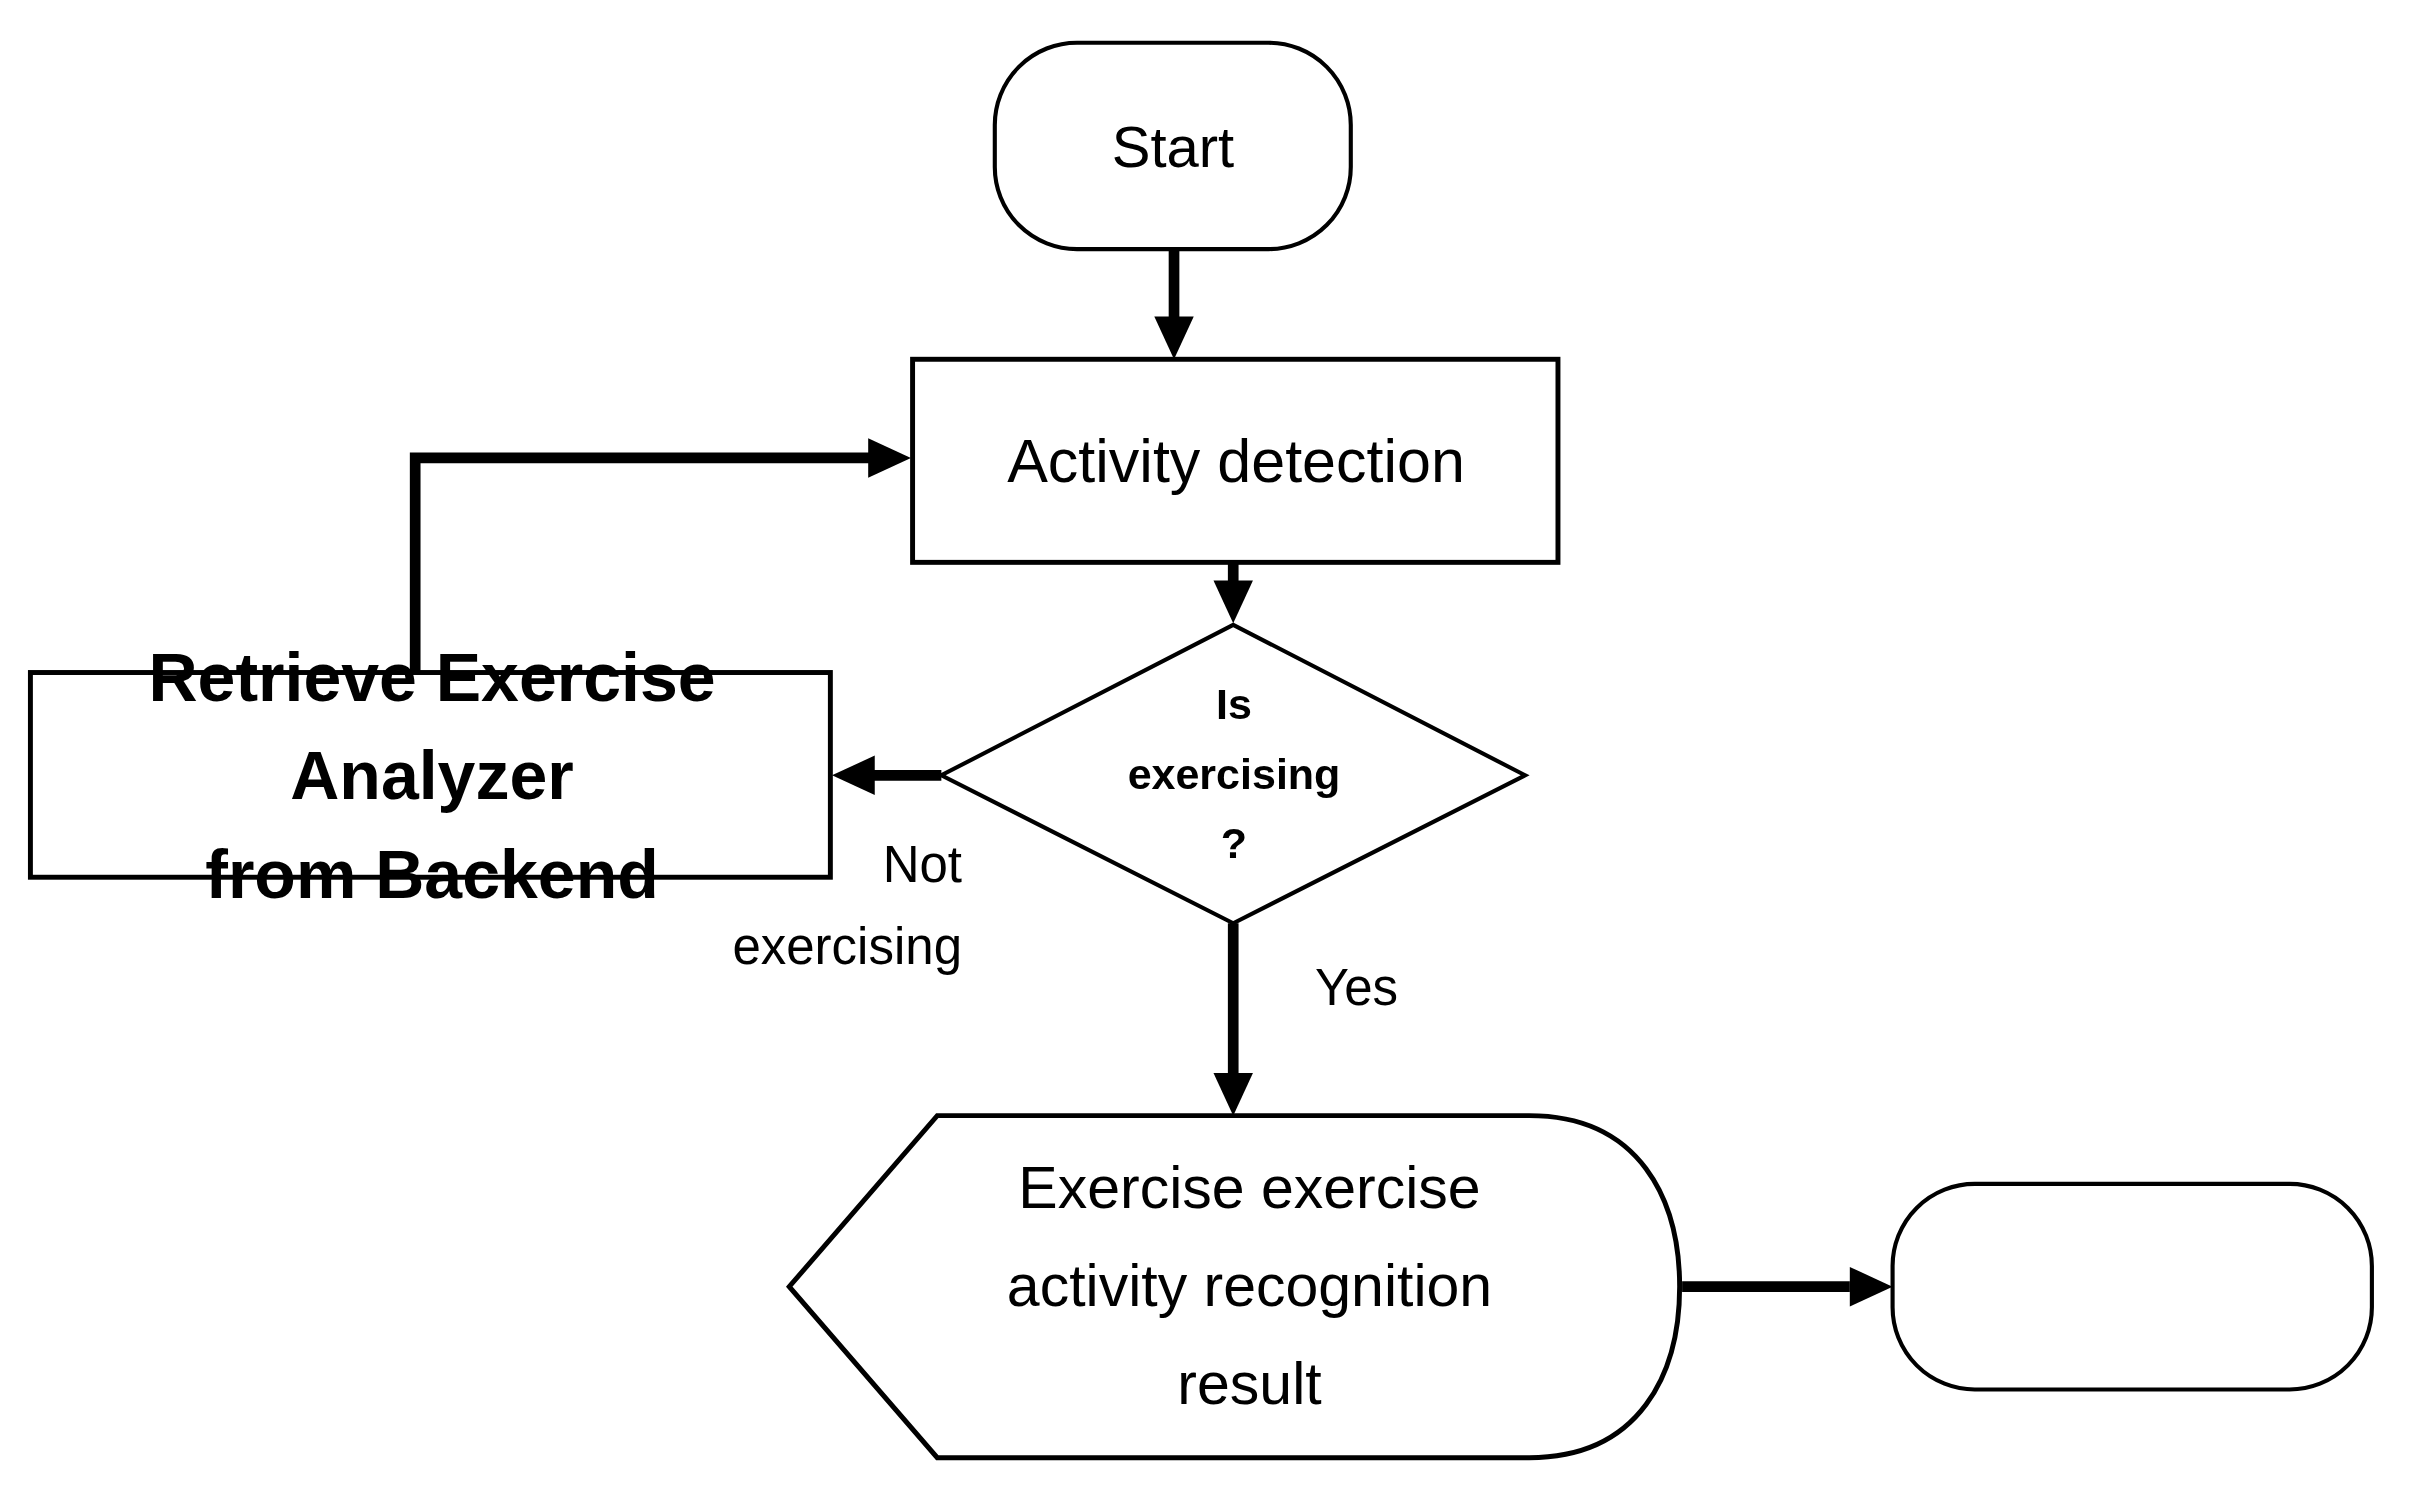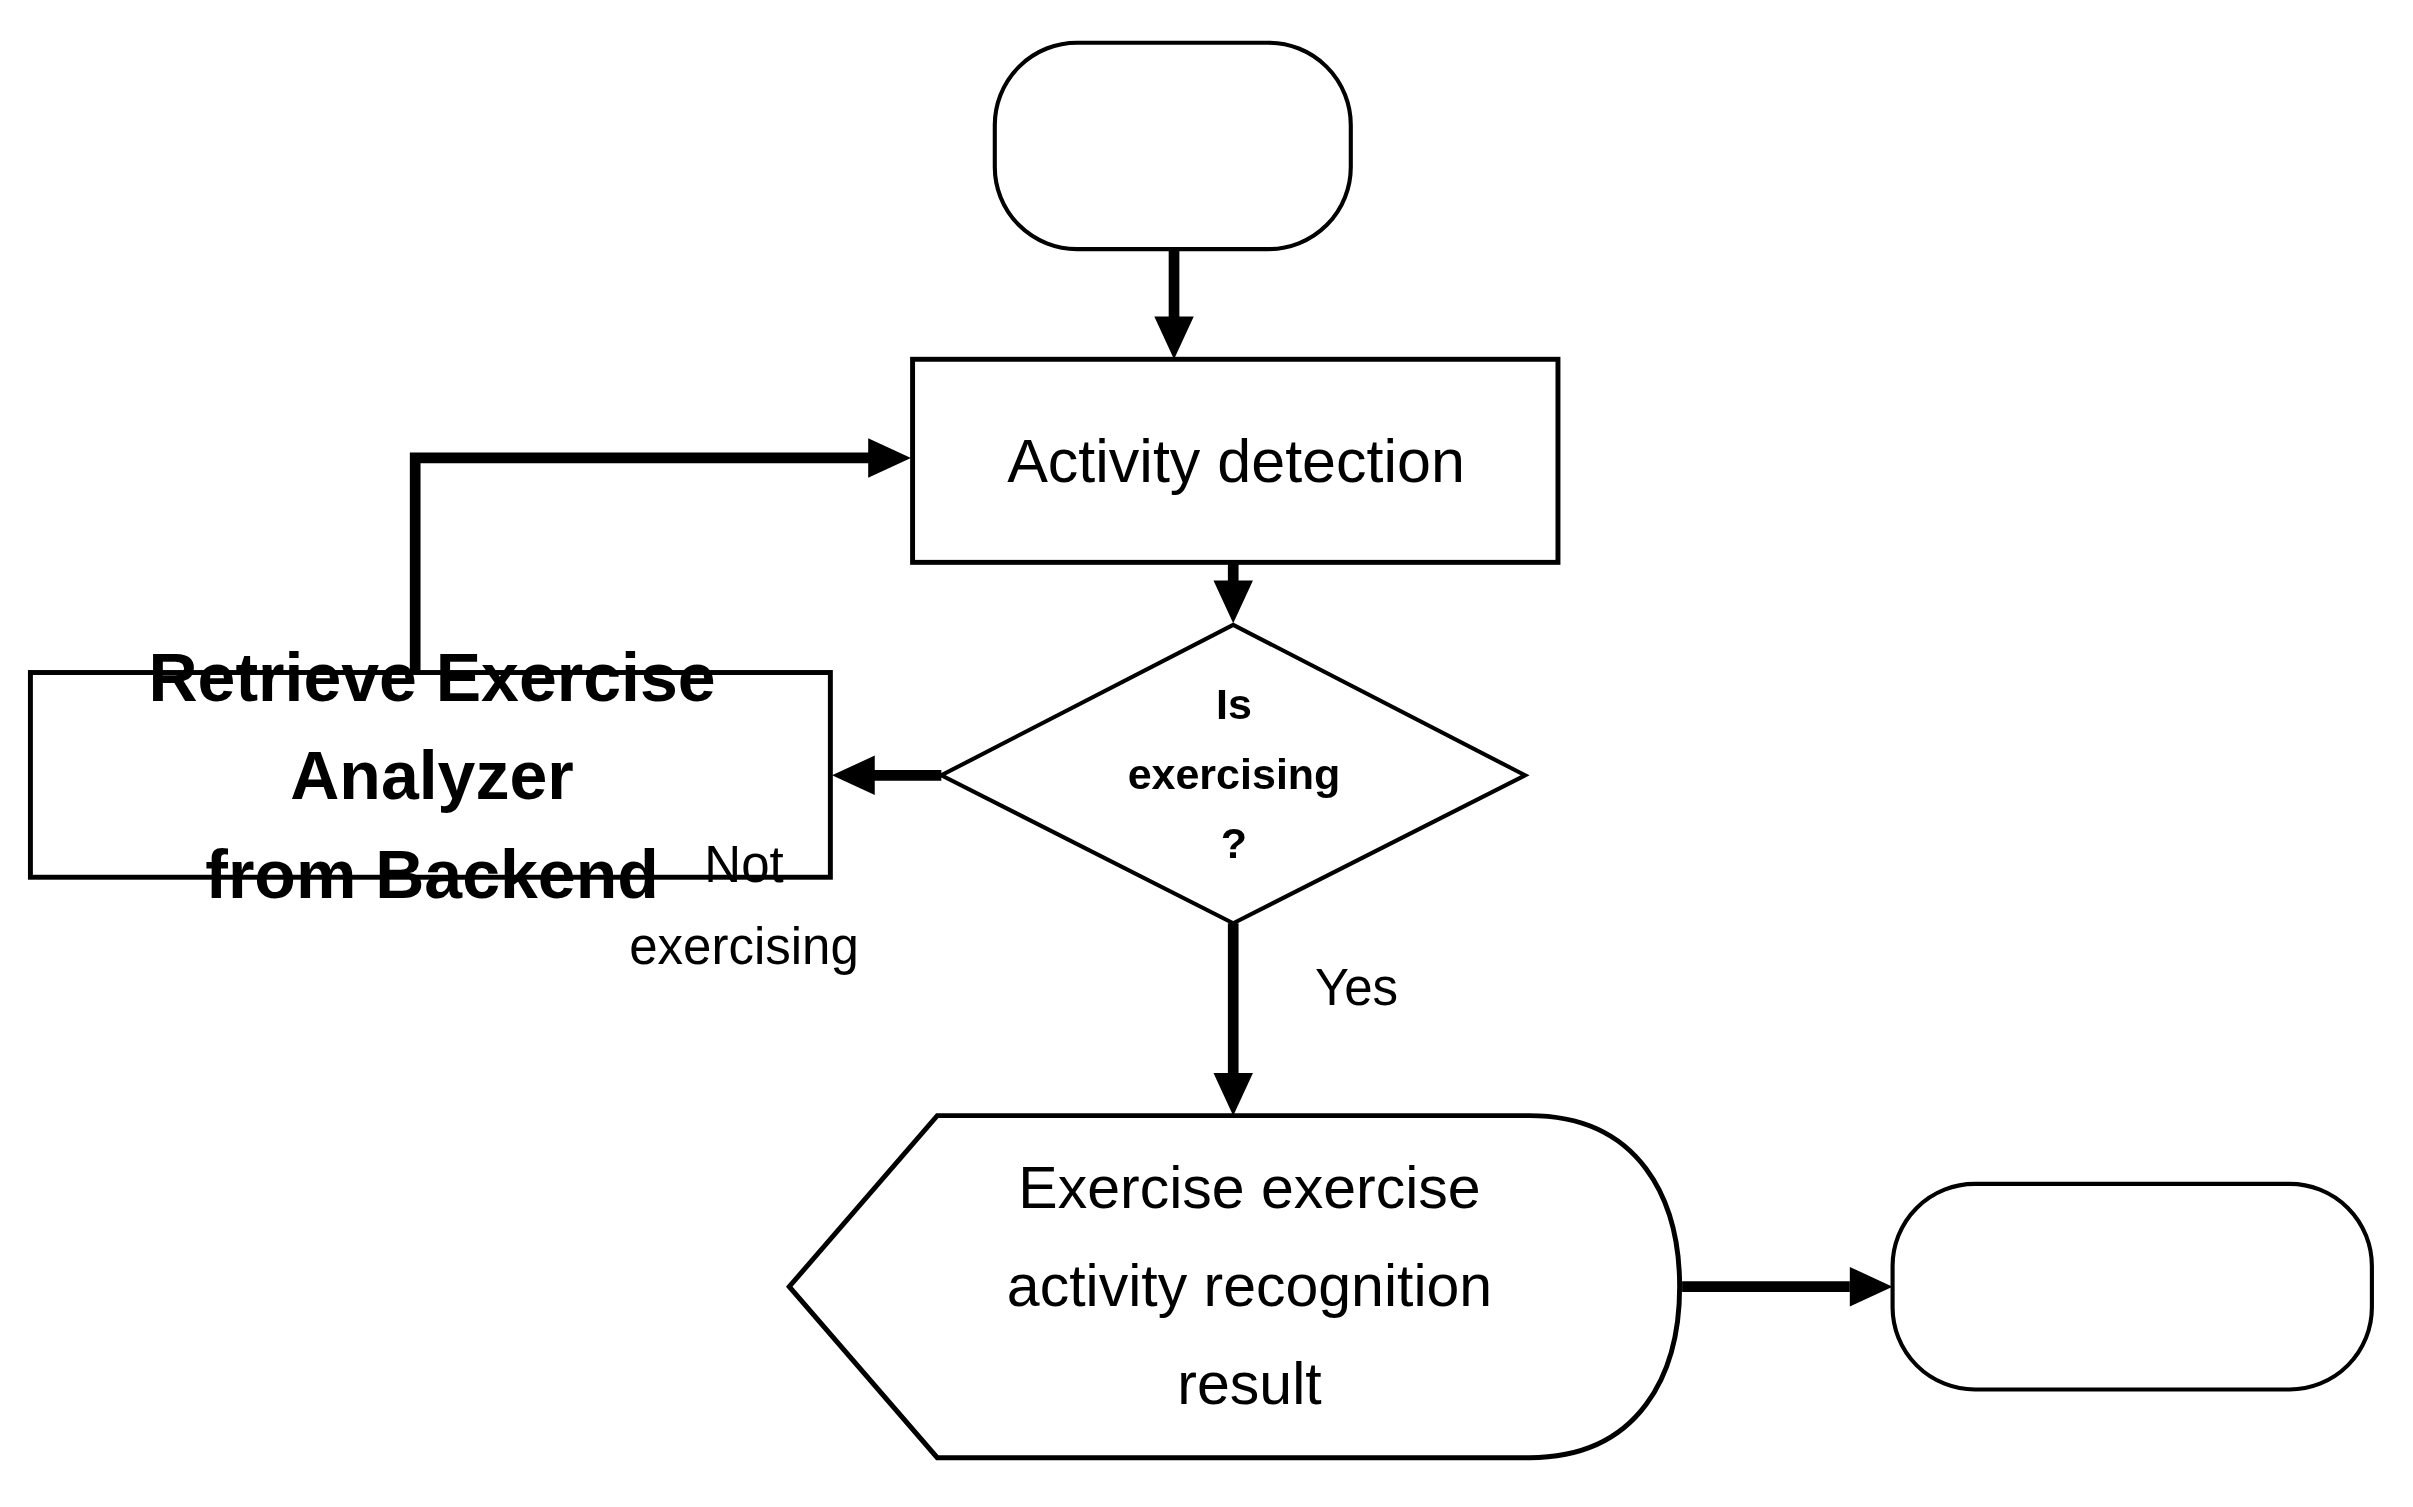--- a/index.html
+++ b/index.html
@@ -50,21 +50,21 @@
   .lbl-display   {left:855px;top:1116px;width:789px; height:342px;font-size:59px;line-height:1.66;}
   .lbl-end       {left:1893px;top:1184px;width:479px; height:206px;font-size:58px;}
   .edge-label{
     position:absolute;
     white-space:pre-line;
     color:var(--ink);
   }
   .lbl-notexercising{
     left:526px;top:824px;width:436px;
     font-size:51px;line-height:1.6;
-    text-align:center;
+    text-align:right;
   }
   .lbl-yes{
     left:1266px;top:946px;width:181px;height:82px;
     font-size:51px;
     display:flex;align-items:center;justify-content:center;
   }
 </style>
 </head>
 <body>
 
@@ -108,20 +108,21 @@
 
     <polygon class="shape" points="1500,760 1855,943 1500,1123 1145,943" stroke-width="5"></polygon>
 
     <rect class="shape" x="37" y="818" width="973" height="249" stroke-width="6"></rect>
 
     <path class="shape" stroke-width="6" d="M 960 1565 L 1140 1357 L 1860 1357 C 1995 1357 2043 1460 2043 1565 C 2043 1670 1995 1773 1860 1773 L 1140 1773 Z"></path>
 
     <rect class="shape" x="2302" y="1440" width="583" height="250" rx="100" ry="100" stroke-width="5"></rect>
   </svg>
 
+  <div class="node-label lbl-start">Start</div>
   <div class="node-label lbl-activity">Activity detection</div>
   <div class="node-label lbl-decision">Is
 exercising
 ?</div>
   <div class="node-label lbl-retrieve">Retrieve Exercise Analyzer
 from Backend</div>
   <div class="node-label lbl-display">Exercise exercise
 activity recognition
 result</div>
 

